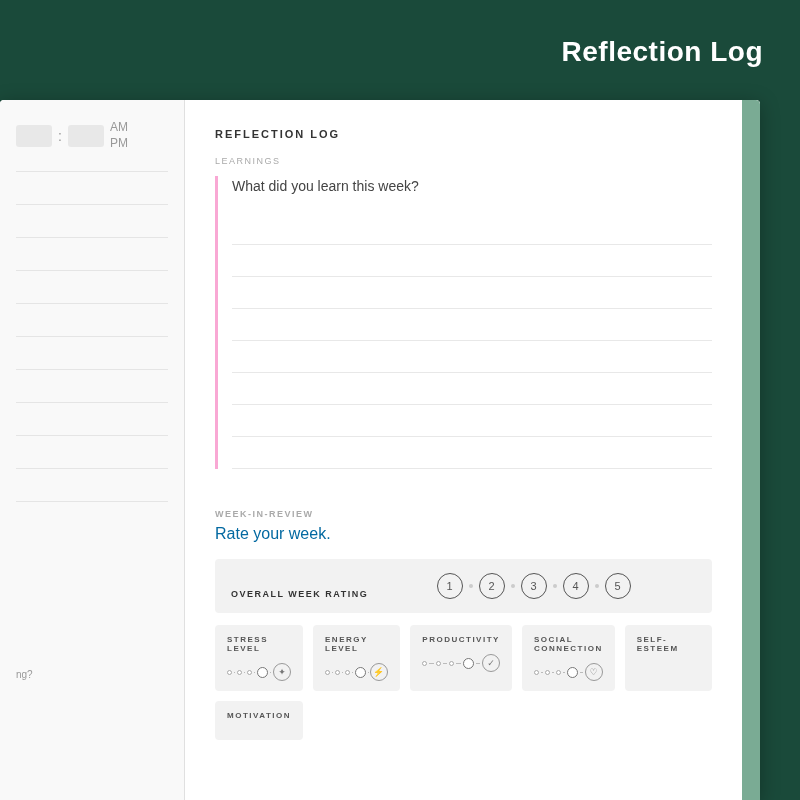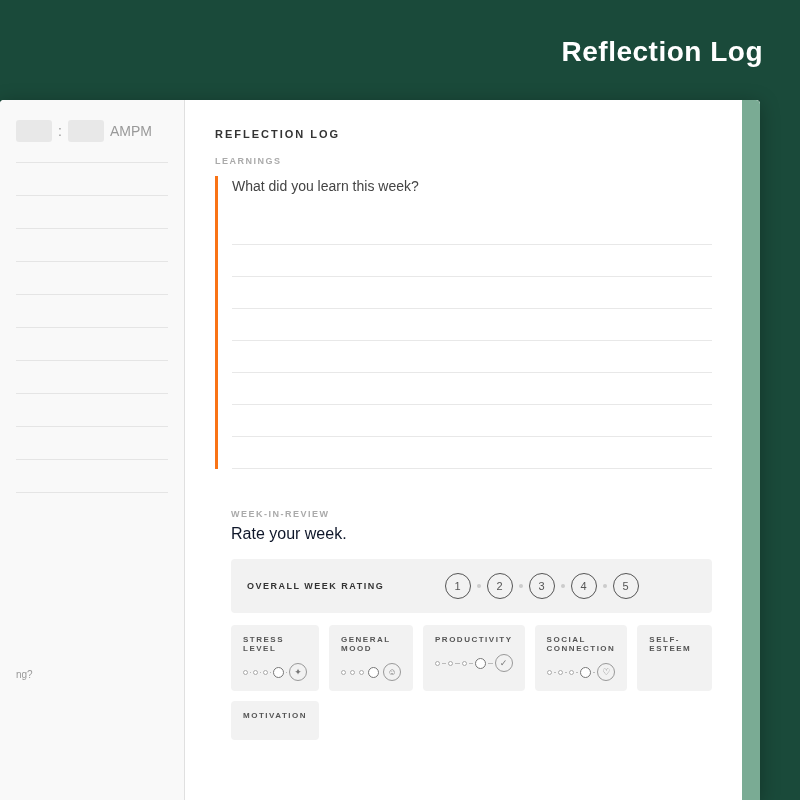--- a/index.html
+++ b/index.html
@@ -62,22 +62,22 @@
       font-size: 14px;
     }
     .time-right {
       width: 36px;
       height: 22px;
       background: #e8e8e8;
       border-radius: 3px;
     }
     .ampm {
       display: flex;
-      flex-direction: row;
-      font-size: 14px;
+      flex-direction: column;
+      font-size: 12px;
       color: #999;
       line-height: 1.3;
     }
 
     .left-lines {
       display: flex;
       flex-direction: column;
       gap: 32px;
       margin-top: 10px;
     }
@@ -116,29 +116,29 @@
       font-size: 11px;
       font-weight: 700;
       letter-spacing: 2px;
       color: #333;
       text-transform: uppercase;
       margin-bottom: 16px;
     }
 
     .learnings-label {
       font-size: 9px;
-      font-weight: 700;
+      font-weight: 400;
       letter-spacing: 1.5px;
       color: #aaa;
       text-transform: uppercase;
       margin-bottom: 10px;
     }
 
     .learnings-area {
-      border-left: 3px solid #f97316;
+      border-left: 3px solid #f9a8d4;
       padding-left: 14px;
       margin-bottom: 4px;
     }
 
     .learnings-prompt {
       font-size: 14px;
       color: #444;
       margin-bottom: 16px;
       line-height: 1.5;
     }
@@ -149,46 +149,45 @@
       gap: 0;
     }
     .ruled-line {
       height: 32px;
       border-bottom: 1px solid #e8e8e8;
     }
 
     .week-review-section {
       margin-top: 24px;
       padding-top: 16px;
-      margin-left: 16px;
     }
 
     .week-review-label {
       font-size: 9px;
       font-weight: 600;
       letter-spacing: 1.5px;
       color: #aaa;
       text-transform: uppercase;
       margin-bottom: 6px;
     }
 
     .rate-week-text {
       font-size: 16px;
-      color: #0f172a;
+      color: #0369a1;
       margin-bottom: 16px;
       font-weight: 400;
     }
 
     
     .overall-rating-box {
       background: #f2f2f2;
       border-radius: 4px;
       padding: 14px 16px;
       display: flex;
-      align-items: center;
+      align-items: flex-end;
       margin-bottom: 12px;
     }
 
     .overall-label {
       font-size: 9px;
       font-weight: 700;
       letter-spacing: 1.5px;
       text-transform: uppercase;
       color: #333;
       flex: 0 0 140px;
@@ -369,35 +368,35 @@
             <div class="slider-dot-sm"></div>
             <div class="slider-line"></div>
             <div class="slider-dot-sm"></div>
             <div class="slider-line"></div>
             <div class="slider-dot-lg"></div>
             <div class="slider-line"></div>
             <div class="slider-icon">✦</div>
           </div>
         </div>
 
-
-        <div class="category-box">
-          <div class="category-label">GENERAL MOOD</div>
+        <div class="category-box">
+          <div class="category-label">ENERGY LEVEL</div>
           <div class="slider-row">
             <div class="slider-dot-sm"></div>
             <div class="slider-line"></div>
             <div class="slider-dot-sm"></div>
             <div class="slider-line"></div>
             <div class="slider-dot-sm"></div>
             <div class="slider-line"></div>
             <div class="slider-dot-lg"></div>
             <div class="slider-line"></div>
-            <div class="slider-icon">☺</div>
+            <div class="slider-icon">⚡</div>
           </div>
         </div>
+
 
 
         <div class="category-box">
           <div class="category-label">PRODUCTIVITY</div>
           <div class="slider-row">
             <div class="slider-dot-sm"></div>
             <div class="slider-line"></div>
             <div class="slider-dot-sm"></div>
             <div class="slider-line"></div>
             <div class="slider-dot-sm"></div>

